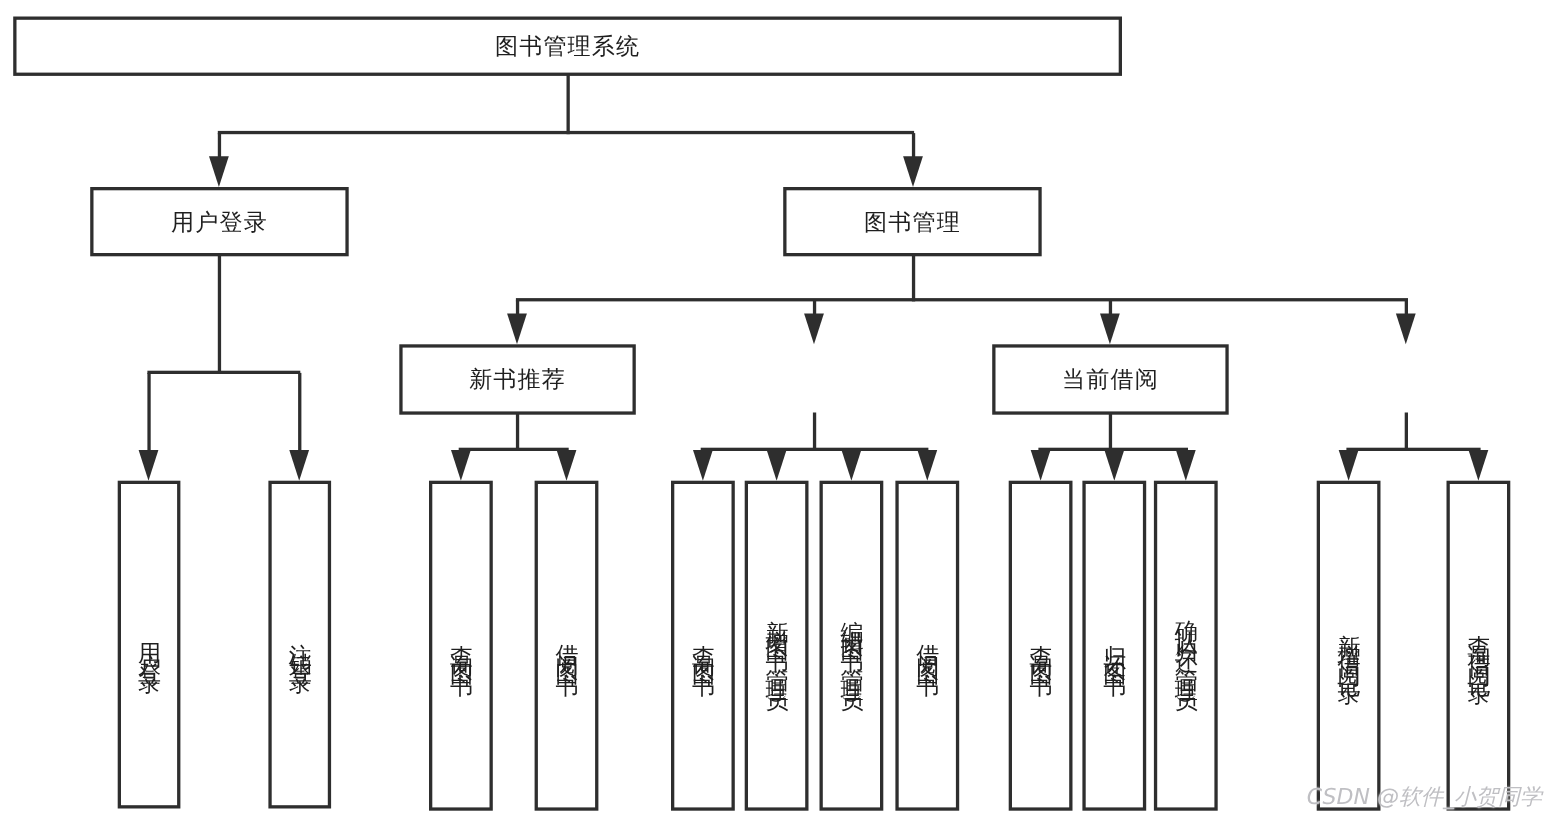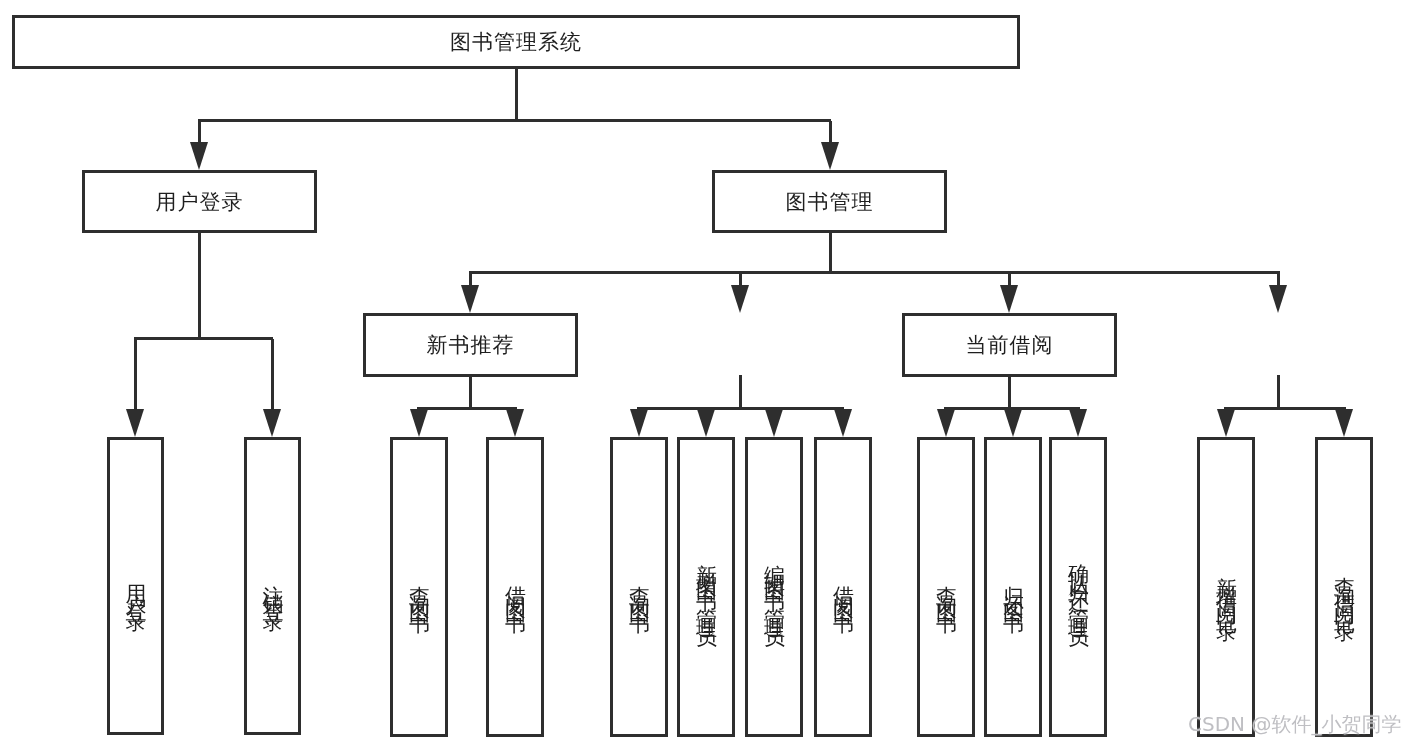--- a/index.html
+++ b/index.html
@@ -61,20 +61,21 @@
     border-top:28px solid var(--line);
   }
   .watermark{
     position:absolute;
     left:1188px;
     top:711px;
     font-size:20px;
     color:var(--watermark);
     white-space:nowrap;
     text-shadow:0 0 2px #ffffff;
+    font-style:italic;
   }
 </style>
 </head>
 <body>
 
 <div class="canvas">
 
   <div class="box h" style="left:12px;top:15px;width:1008px;height:54px">
     <span>图书管理系统</span>
   </div>

